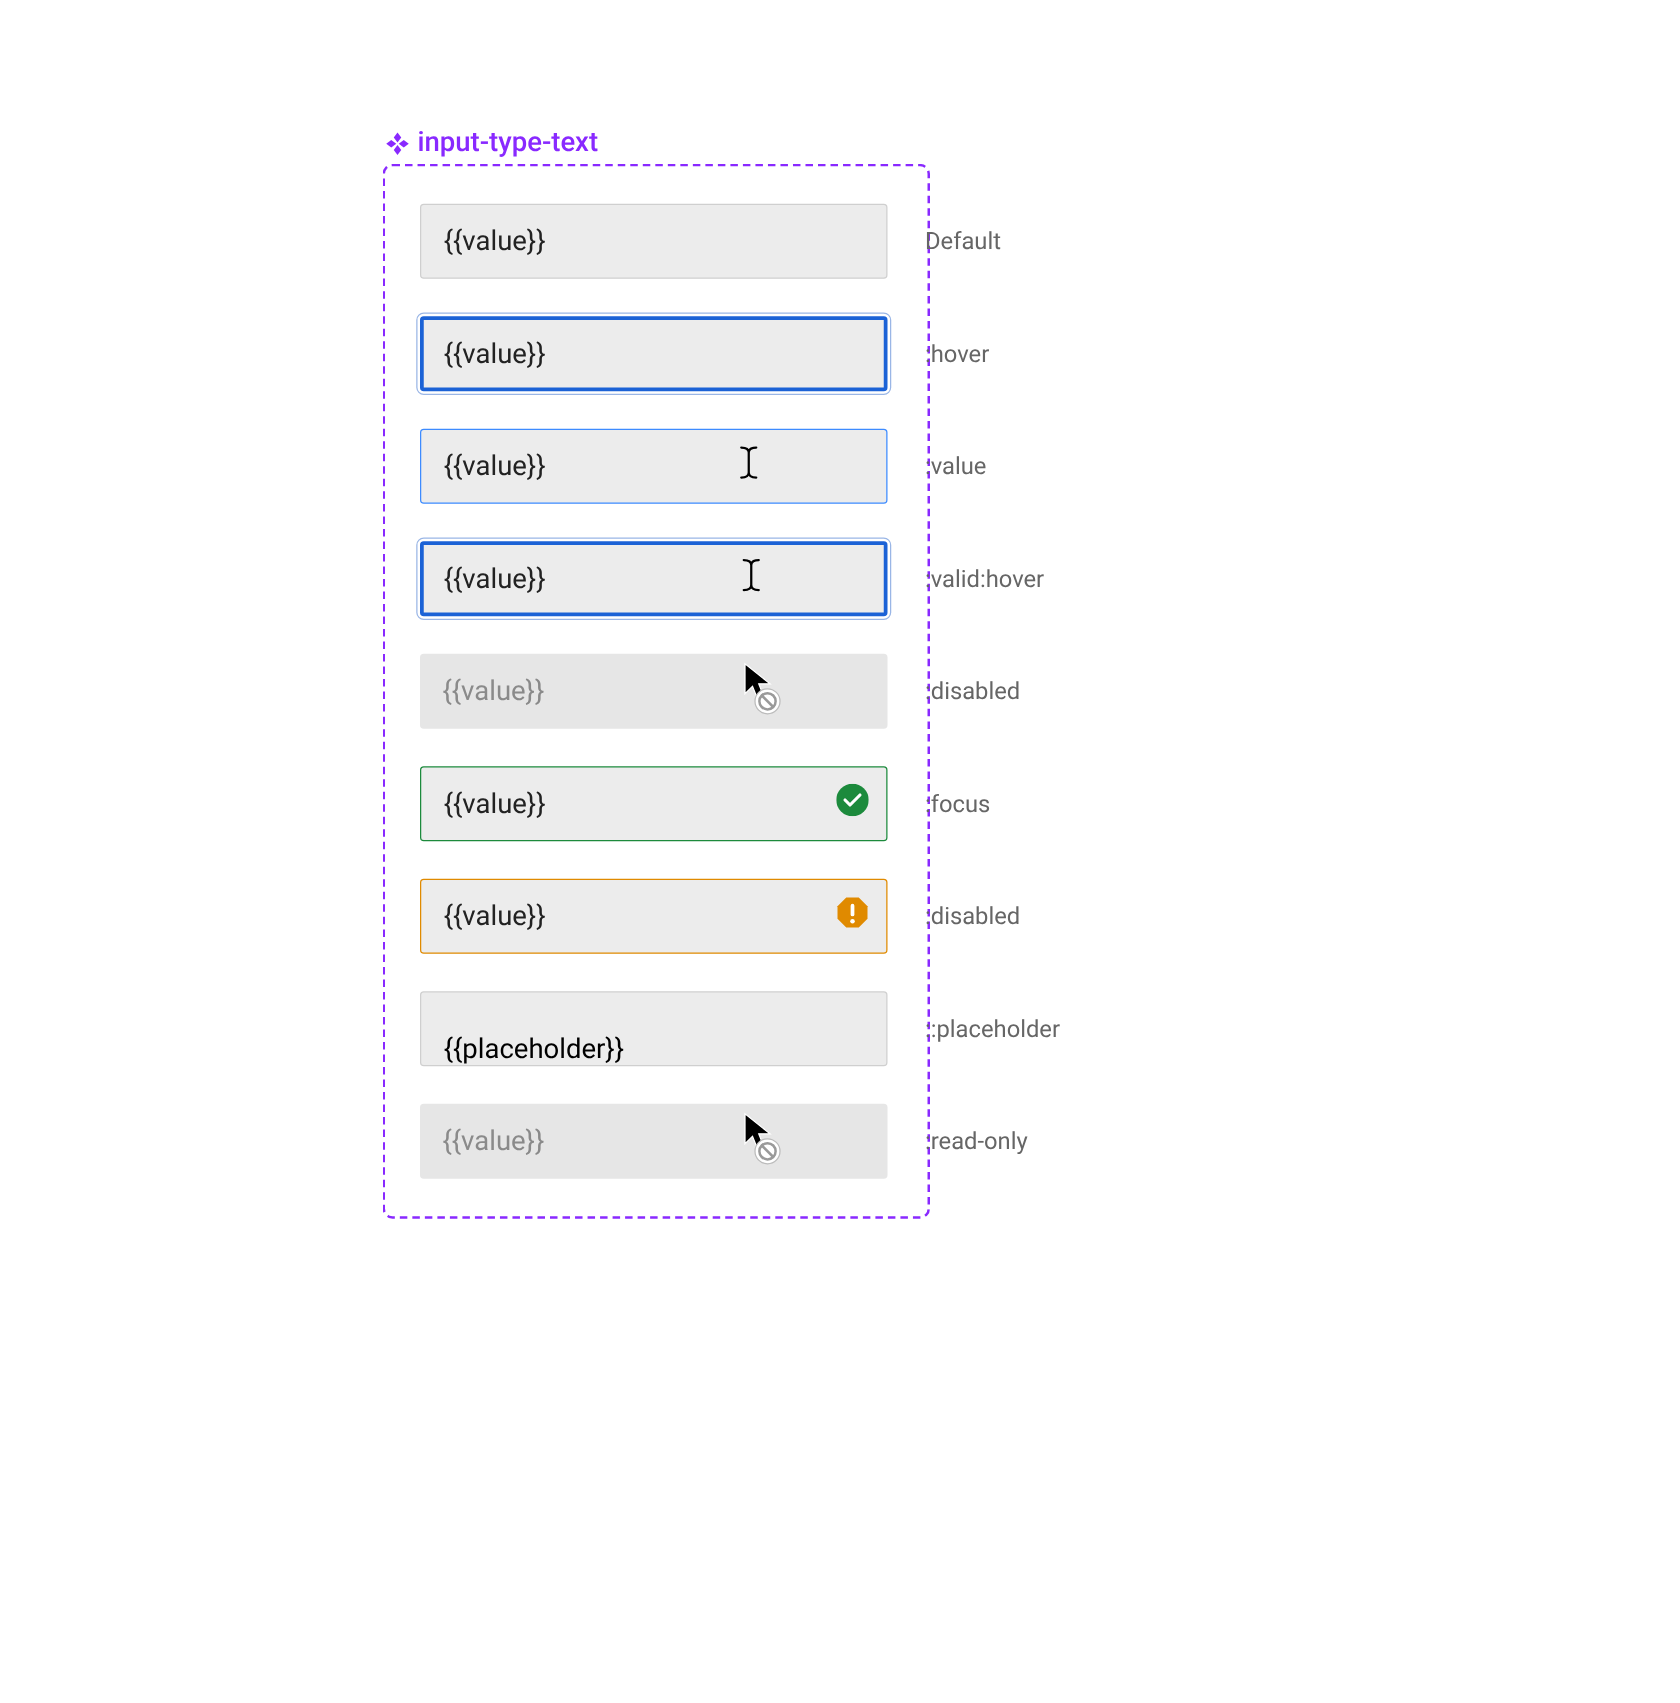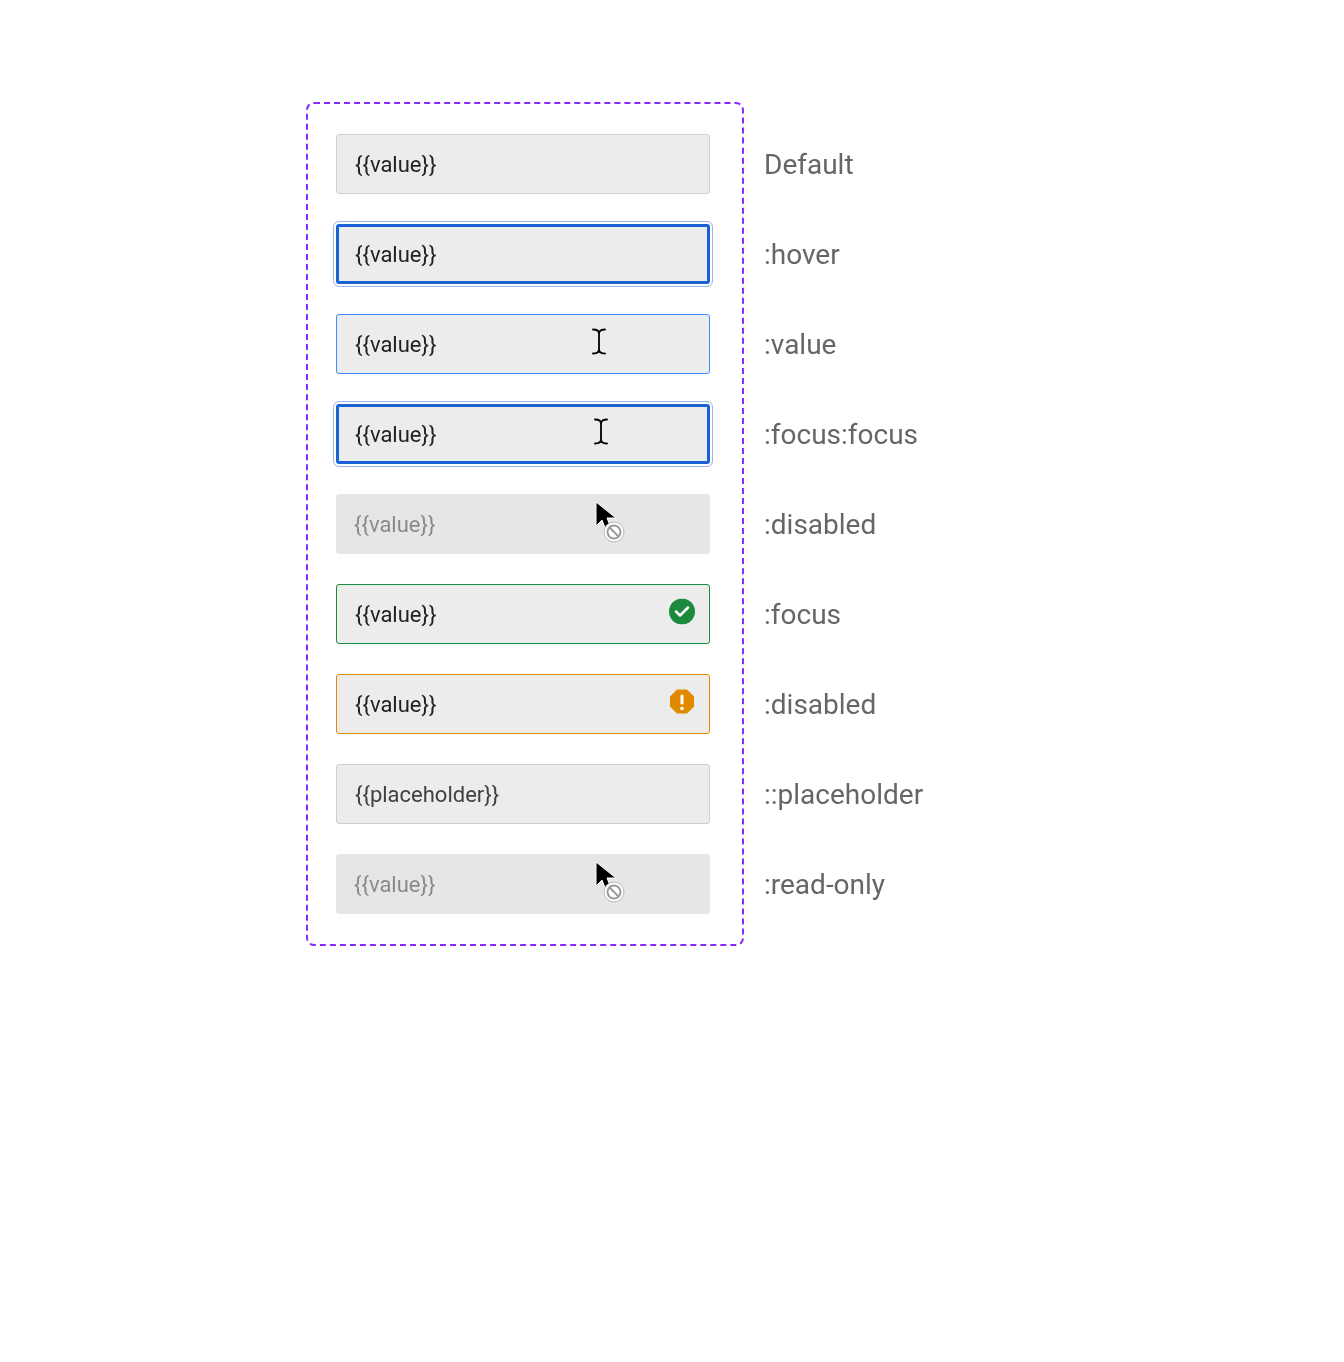--- a/index.html
+++ b/index.html
@@ -73,34 +73,35 @@
     background: #e6e6e6;
     color: #8a8a8a;
   }
   .input-valid {
     border: 1px solid #1c8a3c;
   }
   .input-invalid {
     border: 1px solid #e08a00;
   }
   .input-placeholder {
-    color: #404040;
+    color: #000000;
+    align-items: flex-end;
   }
   .input-readonly {
     border: none;
     background: #e6e6e6;
     color: #8a8a8a;
   }
   .state-label {
     position: absolute;
-    left: 428px;
+    left: 404px;
     top: 50%;
     transform: translateY(-50%);
     white-space: nowrap;
-    font-size: 28px;
+    font-size: 19px;
     color: #666;
   }
   .value-text { flex: 1; }
   .cursor-ibeam {
     position: absolute;
     left: 253px;
     top: 50%;
     transform: translateY(-50%);
   }
   .cursor-disabled {
@@ -112,20 +113,31 @@
     position: absolute;
     right: 14px;
     top: 50%;
     transform: translateY(-50%);
   }
 </style>
 </head>
 <body>
 
 <div class="component-wrapper">
+  <div class="component-title">
+    <svg width="20" height="20" viewBox="0 0 20 20">
+      <g fill="#8929ff">
+        <path d="M10 1 L13 5 L10 9 L7 5 Z"></path>
+        <path d="M10 11 L13 15 L10 19 L7 15 Z"></path>
+        <path d="M1 10 L5 7 L9 10 L5 13 Z"></path>
+        <path d="M11 10 L15 7 L19 10 L15 13 Z"></path>
+      </g>
+    </svg>
+    <span>input-type-text</span>
+  </div>
 
   <div class="dashed-frame">
 
     <div class="row">
       <div class="input-base">
         <span class="value-text">{{value}}</span>
       </div>
       <span class="state-label">Default</span>
     </div>
 
@@ -150,21 +162,21 @@
 
     <div class="row">
       <div class="input-base input-focus-hover">
         <span class="value-text">{{value}}</span>
         <span class="cursor-ibeam">
           <svg width="18" height="28" viewBox="0 0 18 28">
             <path d="M3 2 C6 2 9 3 9 6 C9 3 12 2 15 2 M9 6 L9 22 M3 26 C6 26 9 25 9 22 C9 25 12 26 15 26" stroke="#000" stroke-width="1.8" fill="none" stroke-linecap="round"></path>
           </svg>
         </span>
       </div>
-      <span class="state-label">:focus:focus</span>
+      <span class="state-label">:valid:hover</span>
     </div>
 
     <div class="row">
       <div class="input-base input-disabled">
         <span class="value-text">{{value}}</span>
         <span class="cursor-disabled">
           <svg width="36" height="44" viewBox="0 0 36 44">
             <path d="M4 2 L4 26 L10 20 L14 30 L19 28 L15 18 L24 18 Z" fill="#000" stroke="#fff" stroke-width="1"></path>
             <circle cx="22" cy="32" r="10" fill="#fff" stroke="#bbb" stroke-width="1"></circle>
             <circle cx="22" cy="32" r="6.5" fill="none" stroke="#9a9a9a" stroke-width="2"></circle>

